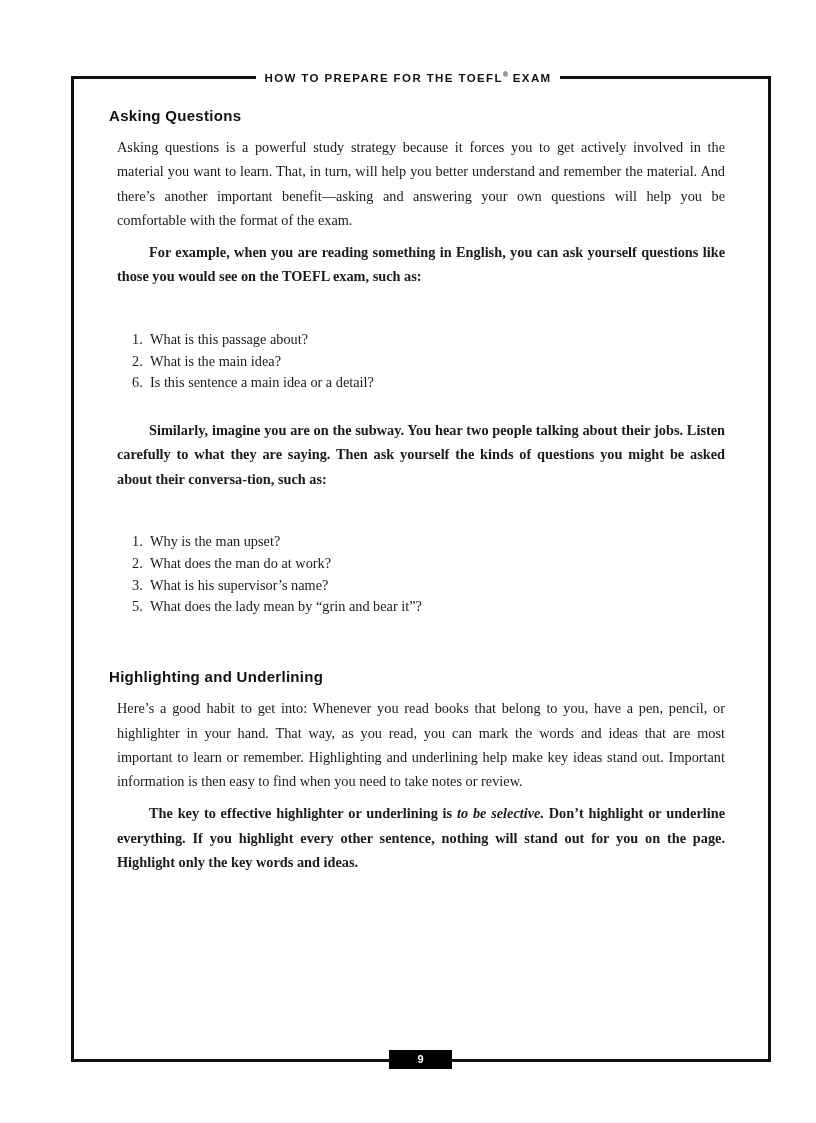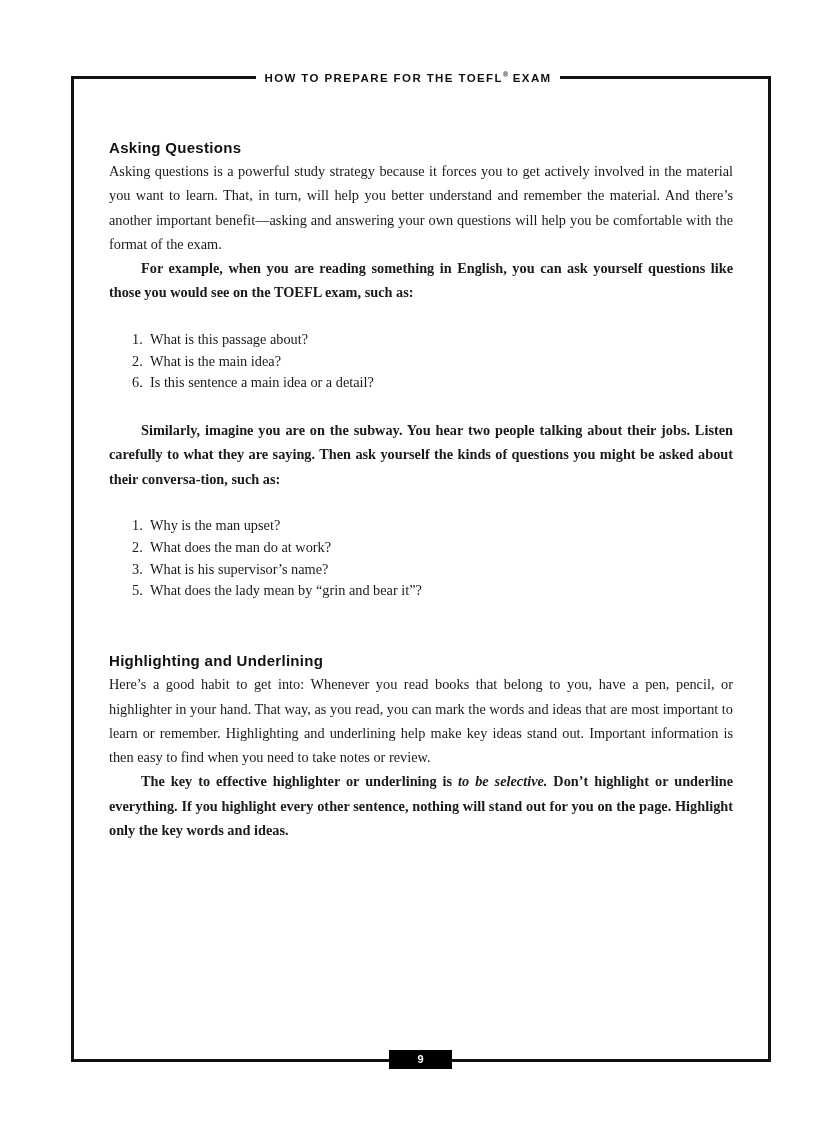--- a/index.html
+++ b/index.html
@@ -16,31 +16,31 @@
     font-family: "Liberation Sans", sans-serif; font-weight: bold;
     font-size: 11.5px; letter-spacing: 1.4px; color: #111;
   }
   .running-head sup { font-size: 7px; letter-spacing: 0; }
   .page-no {
     position: absolute; left: 389px; top: 1050px; width: 63px; height: 19px;
     background: #000; color: #fff; text-align: center;
     font-family: "Liberation Sans", sans-serif; font-weight: bold; font-size: 11px; line-height: 19px;
   }
   .content {
-    position: absolute; left: 109px; top: 137px; width: 624px;
+    position: absolute; left: 109px; top: 105px; width: 624px;
     font-family: "Liberation Serif", serif; font-size: 14.3px; color: #1a1a1a;
     line-height: 24.3px;
   }
   h2 {
     font-family: "Liberation Sans", sans-serif; font-weight: bold; font-size: 15px;
     margin: 0; line-height: 22px; letter-spacing: 0.3px; color: #111;
   }
-  p { margin: 0; text-align: justify; text-align-last: left; }
+  p { margin: 8px; text-align: justify; text-align-last: left; }
   p.indent { text-indent: 32px; font-weight: bold; }
-  ol { margin: 24px 0 24px 0; padding-left: 23px; list-style: none; }
+  ol { margin: 40px 0 24px 0; padding-left: 23px; list-style: none; }
   ol li { line-height: 21.8px; }
   ol li .num { display: inline-block; width: 18px; text-align: left; }
   .gap { height: 24px; }
 </style>
 </head>
 <body>
 
 <div class="frame"></div>
 
 <div class="running-head">

